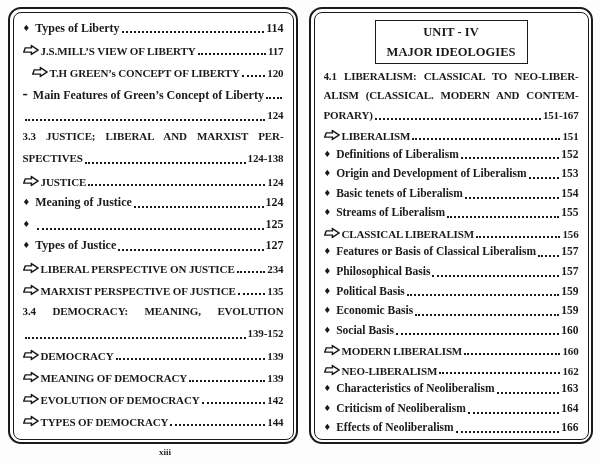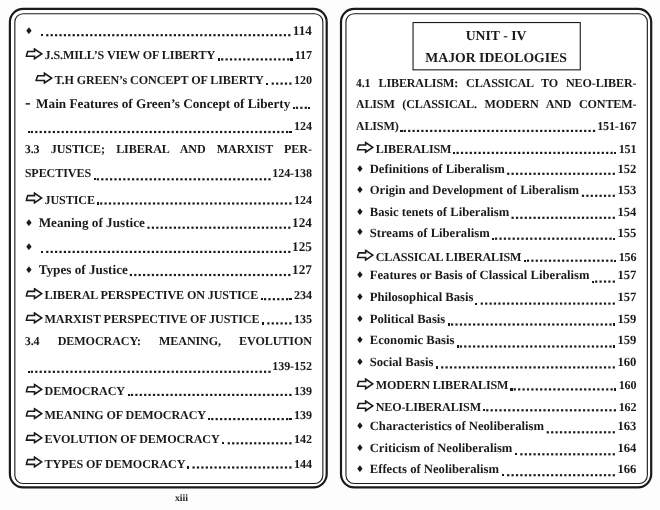--- a/index.html
+++ b/index.html
@@ -41,20 +41,21 @@
 </head>
 <body>
 
 <div class="canvas">
 
   <div class="page page-left">
     <div class="inner">
       <div class="lines">
           <div class="row">
             <span class="bullet diamond">♦</span>
+            <span class="t">Types of Liberty</span>
             <span class="leader"></span>
             <span class="pg">114</span>
           </div>
           <div class="row caps">
             <span class="bullet arrow"><svg width="16" height="11" viewBox="0 0 21 14" aria-hidden="true">
                 <path d="M3 4.2 H11 V1.2 L19.6 7 L11 12.8 V9.8 H1 L3 4.2 Z" fill="#ffffff" stroke="#1a1a1a" stroke-width="1.9" stroke-linejoin="miter"></path>
               </svg></span>
             <span class="t">J.S.MILL’S VIEW OF LIBERTY</span>
             <span class="leader"></span>
             <span class="pg">117</span>
@@ -177,21 +178,21 @@
         <div>MAJOR IDEOLOGIES</div>
       </div>
       <div class="lines">
           <div class="row justify caps">
             <span class="t">4.1 LIBERALISM: CLASSICAL TO NEO-LIBER-</span>
           </div>
           <div class="row justify caps">
             <span class="t">ALISM (CLASSICAL. MODERN AND CONTEM-</span>
           </div>
           <div class="row caps">
-            <span class="t">ALISM)</span>
+            <span class="t">PORARY)</span>
             <span class="leader"></span>
             <span class="pg">151-167</span>
           </div>
           <div class="row caps">
             <span class="bullet arrow"><svg width="16" height="11" viewBox="0 0 21 14" aria-hidden="true">
                 <path d="M3 4.2 H11 V1.2 L19.6 7 L11 12.8 V9.8 H1 L3 4.2 Z" fill="#ffffff" stroke="#1a1a1a" stroke-width="1.9" stroke-linejoin="miter"></path>
               </svg></span>
             <span class="t">LIBERALISM</span>
             <span class="leader"></span>
             <span class="pg">151</span>

